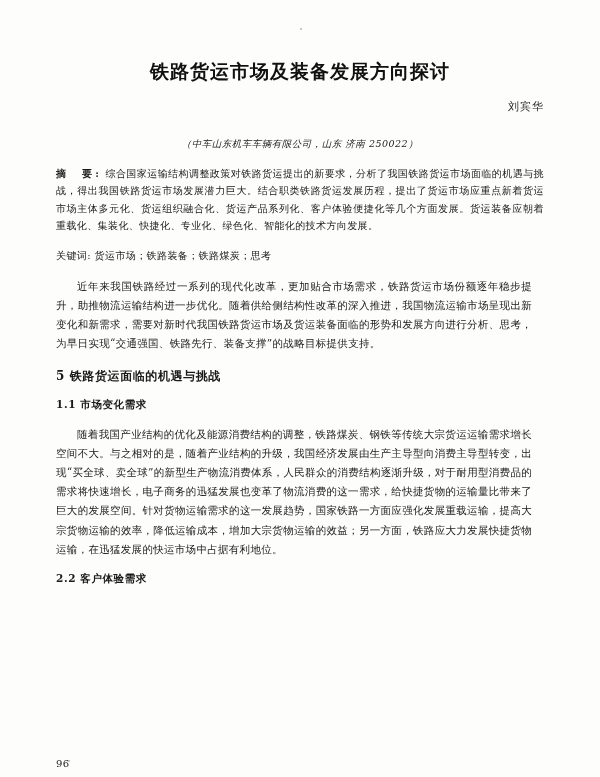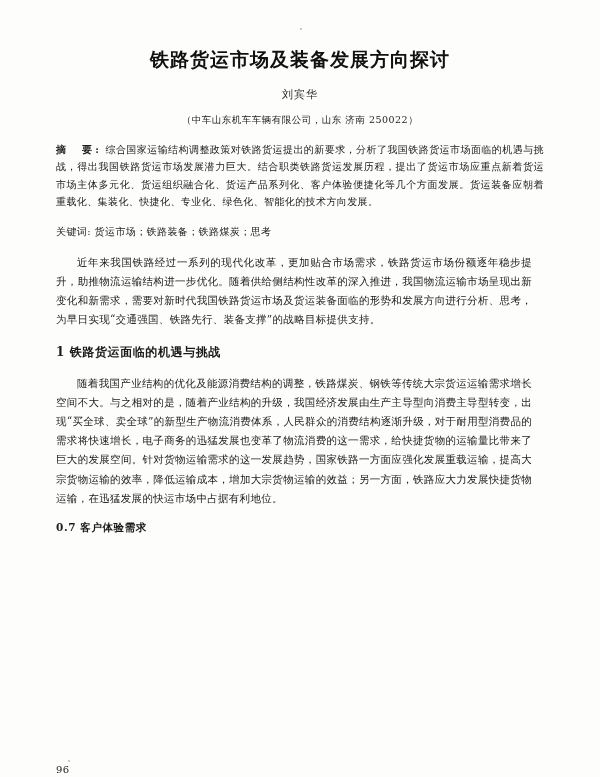--- a/index.html
+++ b/index.html
@@ -12,46 +12,47 @@
     height: 777px;
     font-family: "DejaVu Serif", "Liberation Serif", serif;
     color: #1a1a1a;
     overflow: hidden;
   }
   .page {
     position: relative;
     width: 600px;
     height: 777px;
     box-sizing: border-box;
-    padding: 32px 56px 20px 56px;
+    padding: 44px 56px 20px 56px;
     background: #fdfdfb;
   }
   .title {
     text-align: center;
     font-size: 19px;
     font-weight: bold;
     letter-spacing: 1px;
     margin: 14px 0 0 0;
     line-height: 1.4;
     font-family: "DejaVu Serif", "Liberation Serif", serif;
     color: #111;
   }
   .author {
-    text-align: center;
+    text-align: right;
     font-size: 11px;
     margin: 14px 0 0 0;
     letter-spacing: 1px;
     color: #222;
   }
   .affiliation {
     text-align: center;
     font-size: 9.5px;
-    margin: 12px 0 0 0;
+    margin: 24px 0 0 0;
     letter-spacing: 0.5px;
     color: #222;
+    font-style: italic;
   }
   .abstract {
     margin: 14px 0 0 0;
     font-size: 10px;
     line-height: 1.75;
     text-align: justify;
     text-justify: inter-ideograph;
     letter-spacing: 0.4px;
   }
   .abstract .lbl {
@@ -84,21 +85,21 @@
   }
   .h2 {
     margin: 13px 0 0 0;
     font-size: 10.5px;
     font-weight: bold;
     letter-spacing: 0.6px;
   }
   .page-number {
     position: absolute;
     left: 56px;
-    bottom: 2px;
+    bottom: 8px;
     font-size: 10px;
     color: #222;
     letter-spacing: 0.5px;
   }
   .speck {
     position: absolute;
     width: 2px;
     height: 2px;
     background: #b9b9b9;
     border-radius: 50%;
@@ -123,21 +124,22 @@
     <span>综合国家运输结构调整政策对铁路货运提出的新要求，分析了我国铁路货运市场面临的机遇与挑战，得出我国铁路货运市场发展潜力巨大。结合职类铁路货运发展历程，提出了货运市场应重点新着货运市场主体多元化、货运组织融合化、货运产品系列化、客户体验便捷化等几个方面发展。货运装备应朝着重载化、集装化、快捷化、专业化、绿色化、智能化的技术方向发展。</span>
   </div>
 
   <div class="keywords">
     <span class="lbl">关键词:</span>
     <span>货运市场；铁路装备；铁路煤炭；思考</span>
   </div>
 
   <p class="body-para">近年来我国铁路经过一系列的现代化改革，更加贴合市场需求，铁路货运市场份额逐年稳步提升，助推物流运输结构进一步优化。随着供给侧结构性改革的深入推进，我国物流运输市场呈现出新变化和新需求，需要对新时代我国铁路货运市场及货运装备面临的形势和发展方向进行分析、思考，为早日实现“交通强国、铁路先行、装备支撑”的战略目标提供支持。</p>
 
-  <h2 class="h1">1  铁路货运面临的机遇与挑战</h2>
+  <h2 class="h1">5  铁路货运面临的机遇与挑战</h2>
 
+  <h3 class="h2">1.1  市场变化需求</h3>
   <p class="body-para">随着我国产业结构的优化及能源消费结构的调整，铁路煤炭、钢铁等传统大宗货运运输需求增长空间不大。与之相对的是，随着产业结构的升级，我国经济发展由生产主导型向消费主导型转变，出现“买全球、卖全球”的新型生产物流消费体系，人民群众的消费结构逐渐升级，对于耐用型消费品的需求将快速增长，电子商务的迅猛发展也变革了物流消费的这一需求，给快捷货物的运输量比带来了巨大的发展空间。针对货物运输需求的这一发展趋势，国家铁路一方面应强化发展重载运输，提高大宗货物运输的效率，降低运输成本，增加大宗货物运输的效益；另一方面，铁路应大力发展快捷货物运输，在迅猛发展的快运市场中占据有利地位。</p>
 
-  <h3 class="h2">0.7  客户体验需求</h3>
+  <h3 class="h2">2.2  客户体验需求</h3>
 
 
   <div class="page-number">96</div>
 </div>
 
 </body></html>

